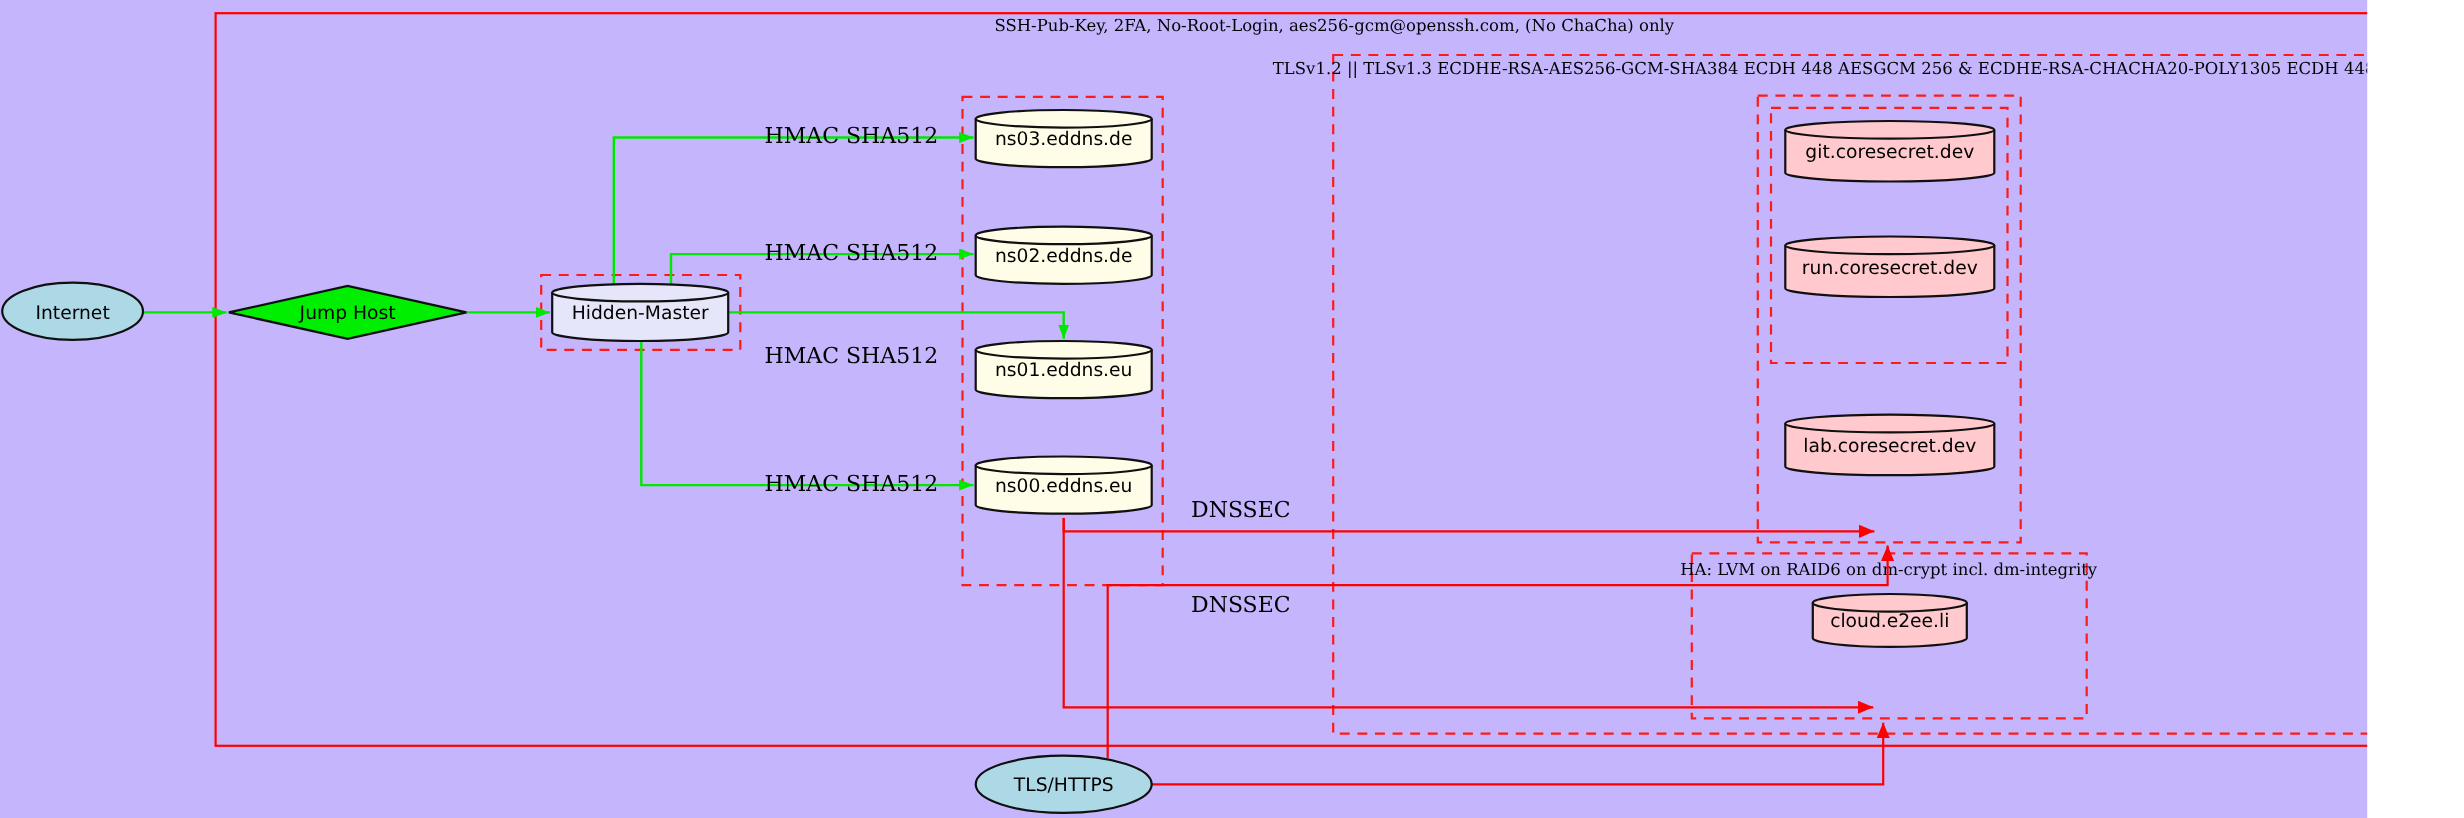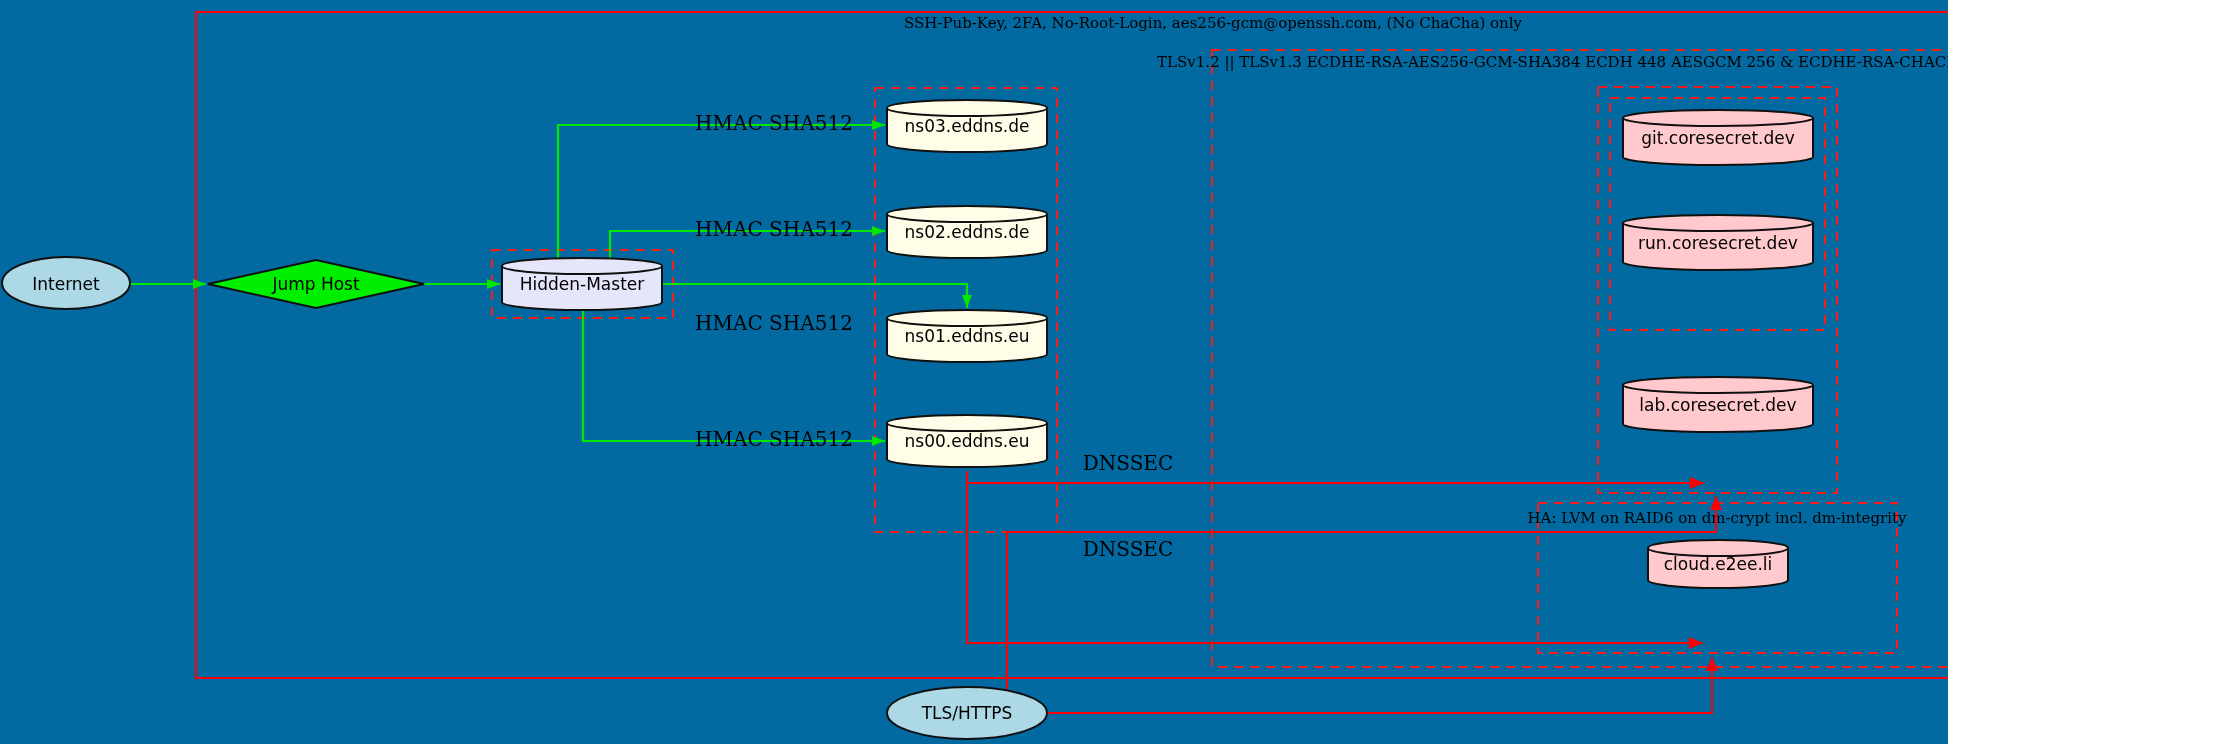--- a/index.html
+++ b/index.html
@@ -1,16 +1,16 @@
 <!DOCTYPE html>
 <html><head>
 <meta charset="utf-8">
 <style>
   html,body{margin:0;padding:0;background:#ffffff;}
-  .stage{position:relative;width:1948px;height:744px;background:#0369a1;overflow:hidden;}
+  .stage{position:relative;width:2152px;height:744px;background:#c4b5fd;overflow:hidden;}
   svg{display:block;}
   .box-solid{fill:none;stroke:#ff0000;stroke-width:2;}
   .box-dashed{fill:none;stroke:#ff1a1a;stroke-width:2;stroke-dasharray:9 7;}
   .edge-green{fill:none;stroke:#00e800;stroke-width:2.2;}
   .edge-red{fill:none;stroke:#ff0000;stroke-width:2;}
   .node-stroke{stroke:#101010;stroke-width:2;}
   .fill-lightblue{fill:#add8e6;}
   .fill-green{fill:#00ee00;}
   .fill-lavender{fill:#e6e6fa;}
   .fill-lightyellow{fill:#fffde7;}

